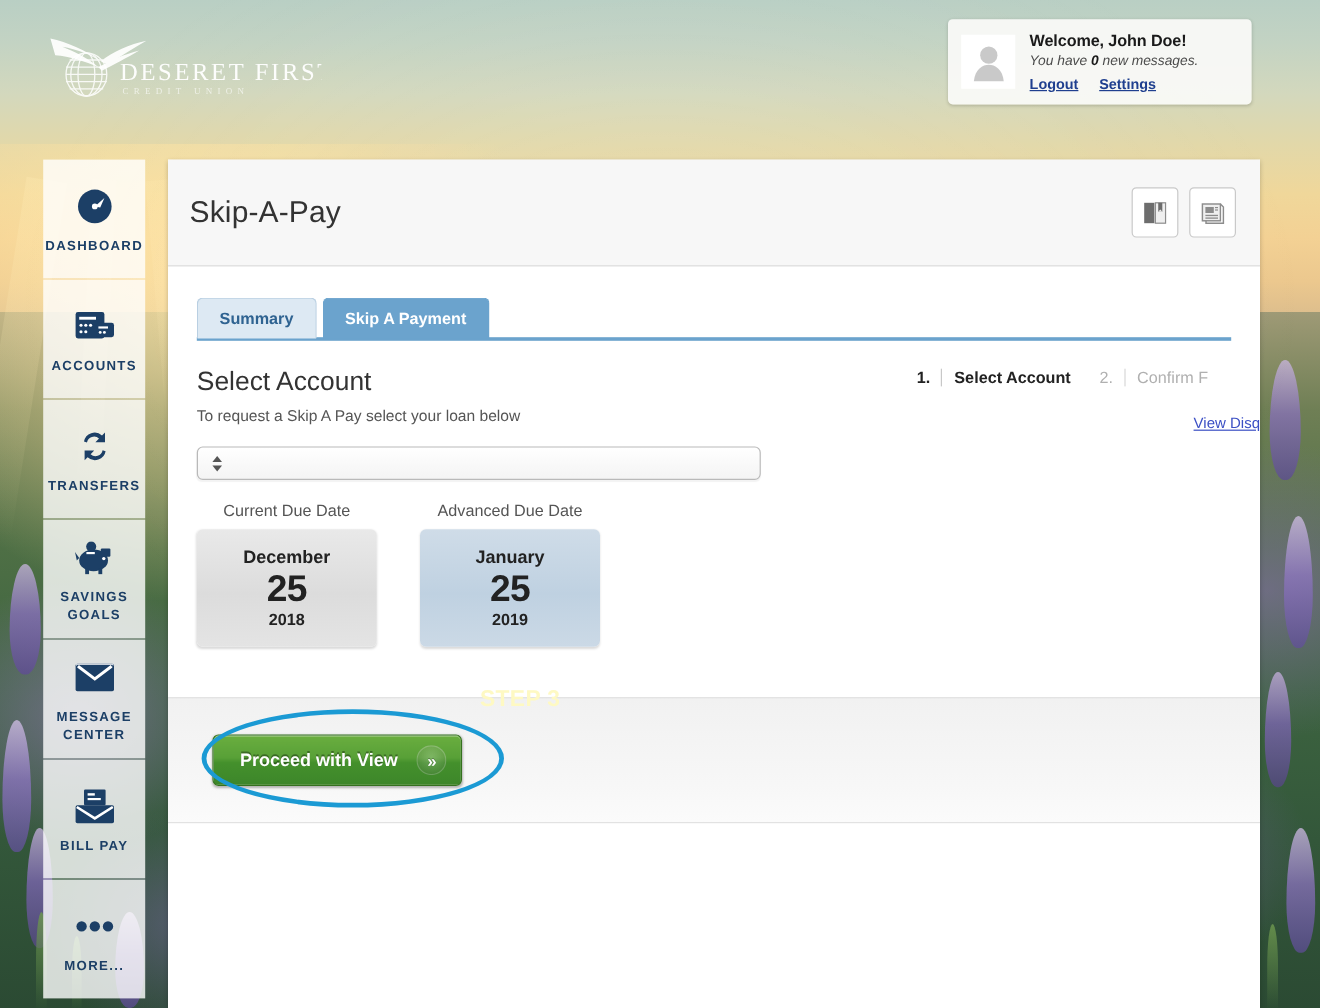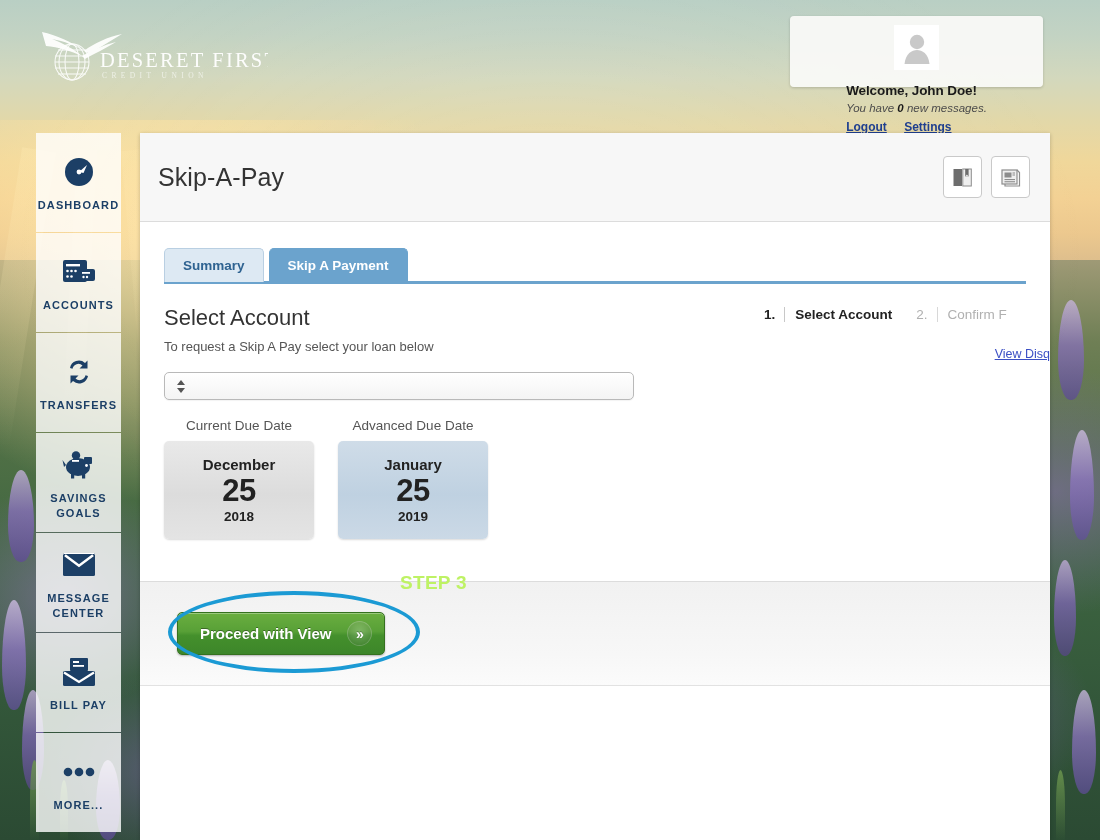--- a/index.html
+++ b/index.html
@@ -43,21 +43,21 @@
     background:radial-gradient(ellipse 70% 60% at 50% 30%, rgba(255,255,255,.10), transparent 70%); }
 
   
   #logo { position:absolute; left:38px; top:26px; width:230px; height:60px; }
   #logo svg { display:block; }
 
   #welcome-card {
     position:absolute; right:57px; top:16px; width:253px; height:71px;
     background:rgba(250,250,248,.93); border-radius:4px;
     box-shadow:0 1px 3px rgba(0,0,0,.18);
-    display:flex; align-items:center; padding:9px 11px; gap:12px;flex-direction:column;
+    display:flex; align-items:center; padding:20px 11px; gap:12px;
   }
   #avatar { width:45px; height:45px; background:#fff; border:0; flex:0 0 45px;
             display:flex; align-items:center; justify-content:center; }
   .welcome-text { line-height:1.28; }
   .welcome-line1 { font-size:13.5px; color:#1a1a1a; font-weight:bold; letter-spacing:-.1px; }
   .welcome-line1 .w-light { font-weight:bold; }
   .welcome-line2 { font-size:11.5px; color:#4b4b4b; font-style:italic; margin-top:2px; }
   .welcome-line2 b { font-weight:bold; font-style:italic; color:#1a1a1a; }
   .welcome-links { margin-top:4px; font-size:12px; }
   .welcome-links a { color:#1f3f8f; text-decoration:underline; font-weight:bold; margin-right:14px; }
@@ -132,21 +132,21 @@
     font-size:12.5px; color:#222; cursor:pointer; position:relative;
     box-shadow:0 1px 1px rgba(0,0,0,.05);
   }
   #select-value { flex:1 1 auto; overflow:hidden; text-overflow:ellipsis; white-space:nowrap; }
   .stepper { width:12px; display:flex; flex-direction:column; align-items:center; gap:3px; }
   .stepper i { display:block; width:0; height:0; border-left:4px solid transparent; border-right:4px solid transparent; }
   .stepper .up { border-bottom:5px solid #555; }
   .stepper .dn { border-top:5px solid #555; }
 
   
-  #dates { display:flex; gap:24px; margin-top:18px; }
+  #dates { display:flex; gap:36px; margin-top:18px; }
   .date-col { width:150px; }
   .date-caption { font-size:13.5px; color:#555; text-align:center; margin-bottom:8px; }
   .date-card {
     height:98px; border-radius:5px; text-align:center; padding-top:15px;
     box-shadow:0 1px 2px rgba(0,0,0,.15);
   }
   .card-current { background:linear-gradient(180deg,#e9e9e9,#dcdcdc 55%,#e4e4e4); }
   .card-advanced{ background:linear-gradient(180deg,#cfdce8,#bfd1e1 55%,#cbd9e6); }
   .d-month { font-size:15px; font-weight:bold; color:#222; }
   .d-day   { font-size:31px; font-weight:bold; color:#222; line-height:1.05; margin:2px 0 1px; letter-spacing:-.5px; }
@@ -443,13 +443,13 @@
       <div id="proceed-btn">
         <span id="proceed-label">Proceed with View</span>
         <span id="proceed-chev">»</span>
       </div>
     </div>
 
   </div>
 </main>
 
 <div id="highlight-ellipse" style="border-color: rgb(27, 154, 212);"></div>
-<div id="step-badge" style="color: #bef264;">STEP 3</div>
+<div id="step-badge" style="color: #fef9c3;">STEP 3</div>
 
 </body></html>

